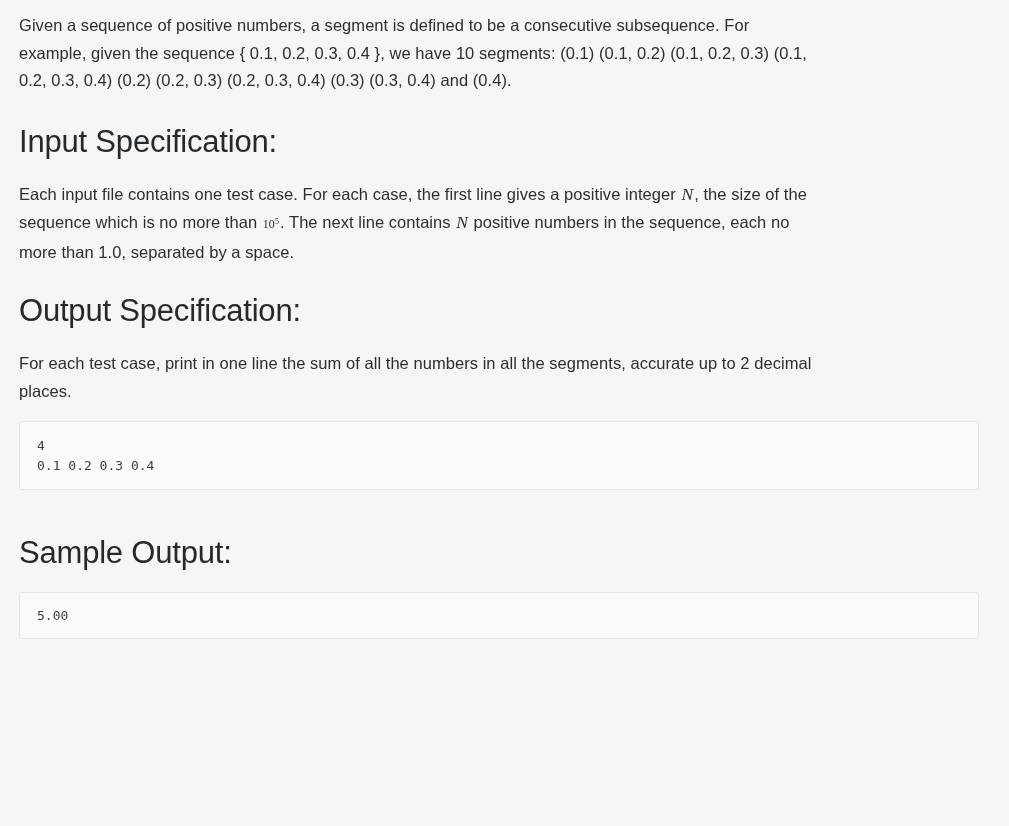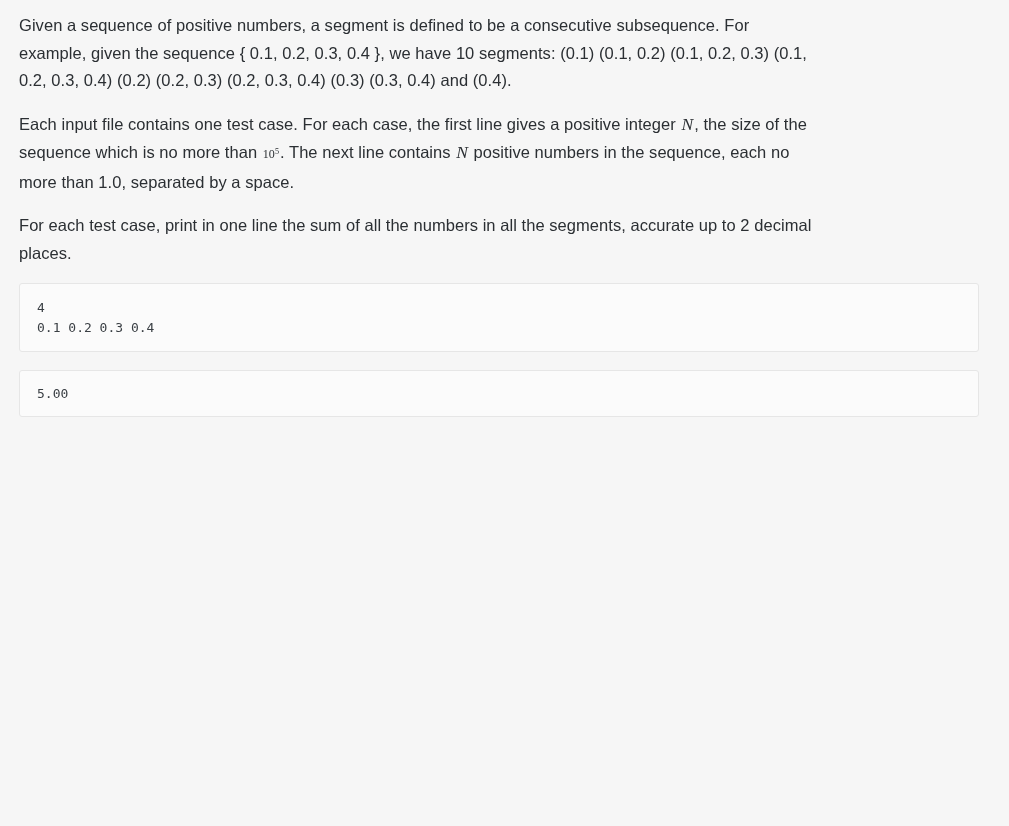--- a/index.html
+++ b/index.html
@@ -85,28 +85,31 @@
 </head>
 <body>
 
 <div id="page">
 
   <p class="para">
     <span>Given a sequence of positive numbers, a segment is defined to be a consecutive subsequence. For example, given the sequence { 0.1, 0.2, 0.3, 0.4 }, we have 10 segments: (0.1) (0.1, 0.2) (0.1, 0.2, 0.3) (0.1, 0.2, 0.3, 0.4) (0.2) (0.2, 0.3) (0.2, 0.3, 0.4) (0.3) (0.3, 0.4) and (0.4).</span>
   </p>
 
 
+  <h2 class="section first">Input Specification:</h2>
 
   <p class="para"><span>Each input file contains one test case. For each case, the first line gives a positive integer </span><span class="mathvar">N</span><span>, the size of the sequence which is no more than </span><span class="mathnum"><span>10</span><sup>5</sup></span><span>. The next line contains </span><span class="mathvar">N</span><span> positive numbers in the sequence, each no more than 1.0, separated by a space.</span></p>
 
+  <h2 class="section">Output Specification:</h2>
 
   <p class="para">For each test case, print in one line the sum of all the numbers in all the segments, accurate up to 2 decimal places.</p>
 
 
   <pre class="codeblock">4
 0.1 0.2 0.3 0.4</pre>
 
   <div class="spacer-after-code"></div>
 
+  <h2 class="section">Sample Output:</h2>
 
   <pre class="codeblock single">5.00</pre>
 
 </div>
 
 </body></html>

